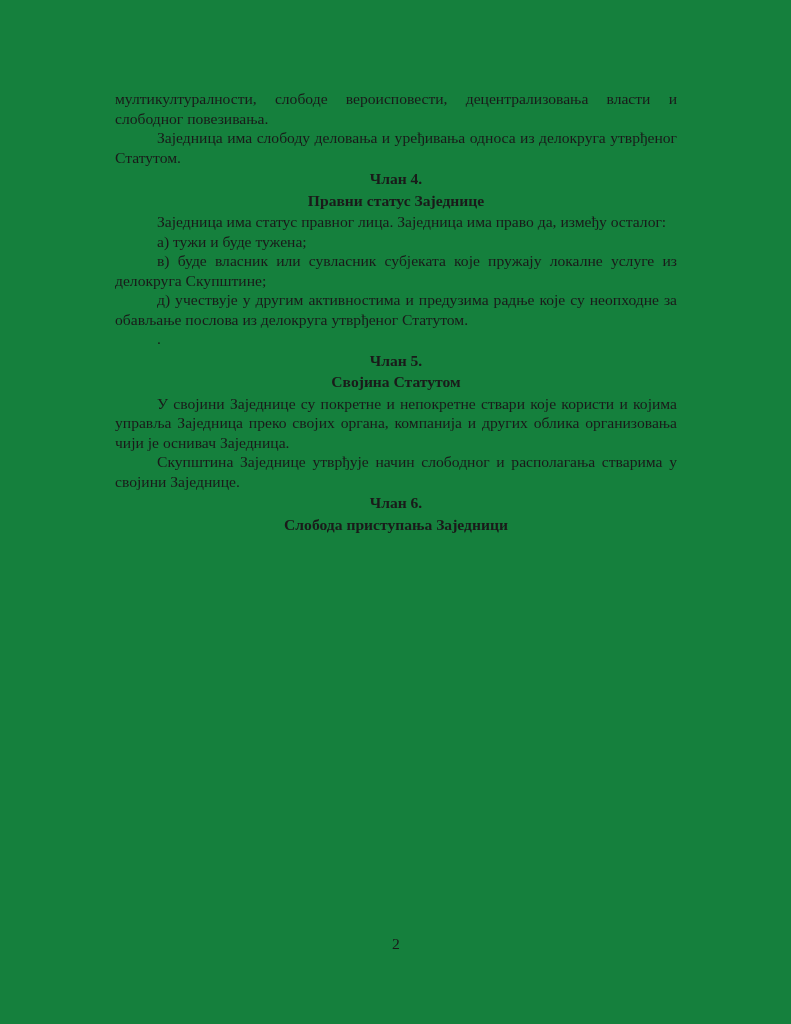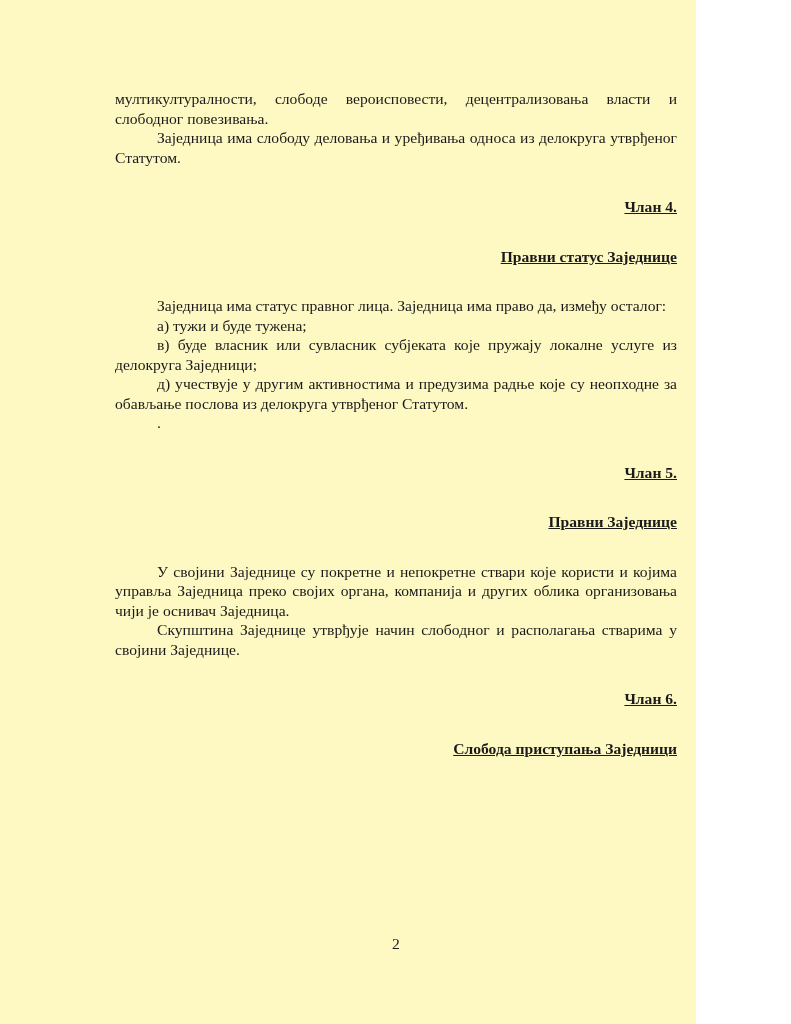--- a/index.html
+++ b/index.html
@@ -2,23 +2,23 @@
 <html lang="sr"><head>
 <meta charset="utf-8">
 <style>
   html, body {
     margin: 0;
     padding: 0;
     background: #ffffff;
   }
   .page {
     position: relative;
-    width: 696px;
+    width: 791px;
     height: 1024px;
-    background: #fef9c3;
+    background: #15803d;
     font-family: "Liberation Serif", "DejaVu Serif", serif;
     color: #1a1a1a;
     overflow: hidden;
   }
   .content {
     position: absolute;
     left: 115px;
     top: 89px;
     width: 562px;
   }
@@ -26,27 +26,26 @@
     margin: 0;
     font-size: 15.6px;
     line-height: 19.5px;
     text-align: justify;
     text-indent: 42px;
   }
   .no-indent {
     text-indent: 0;
   }
   .heading {
-    margin: 30px 0;
+    margin: 2px 0;
     font-size: 15.6px;
     line-height: 19.5px;
     font-weight: 700;
-    text-align: right;
+    text-align: center;
     text-indent: 0;
-    text-decoration: underline;
   }
   .gap-above {
   }
   .page-number {
     position: absolute;
     left: 115px;
     top: 934px;
     width: 562px;
     margin: 0;
     font-size: 15.6px;
@@ -62,27 +61,27 @@
 
     <p class="para no-indent">мултикултуралности, слободе вероисповести, децентрализовања власти и слободног повезивања.</p>
     <p class="para">Заједница има слободу деловања и уређивања односа из делокруга утврђеног Статутом.</p>
 
     <p class="heading">Члан 4.</p>
     <p class="heading">Правни статус Заједнице</p>
 
     <p class="para">Заједница има статус правног лица. Заједница има право да, између осталог:</p>
 
     <p class="para gap-above">а) тужи и буде тужена;</p>
-    <p class="para">в) буде власник или сувласник субјеката које пружају локалне услуге из делокруга Заједници;</p>
+    <p class="para">в) буде власник или сувласник субјеката које пружају локалне услуге из делокруга Скупштине;</p>
     <p class="para">д) учествује у другим активностима и предузима радње које су неопходне за обављање послова из делокруга утврђеног Статутом.</p>
 
     <p class="para">.</p>
 
     <p class="heading">Члан 5.</p>
-    <p class="heading">Правни Заједнице</p>
+    <p class="heading">Својина Статутом</p>
 
     <p class="para">У својини Заједнице су покретне и непокретне ствари које користи и којима управља Заједница преко својих органа, компанија и других облика организовања чији је оснивач Заједница.</p>
     <p class="para">Скупштина Заједнице утврђује начин слободног и располагања стварима у својини Заједнице.</p>
 
     <p class="heading">Члан 6.</p>
     <p class="heading">Слобода приступања Заједници</p>
 
 
   </div>
 

